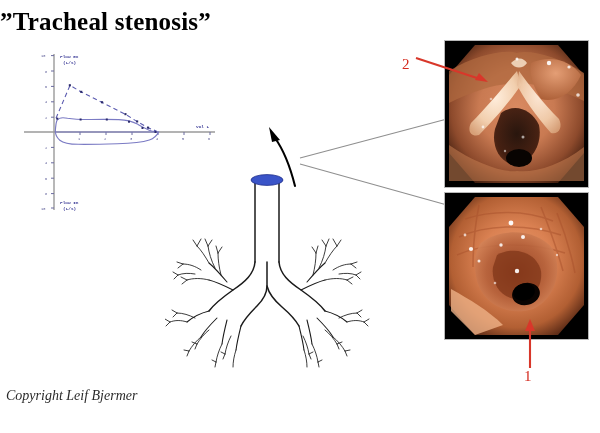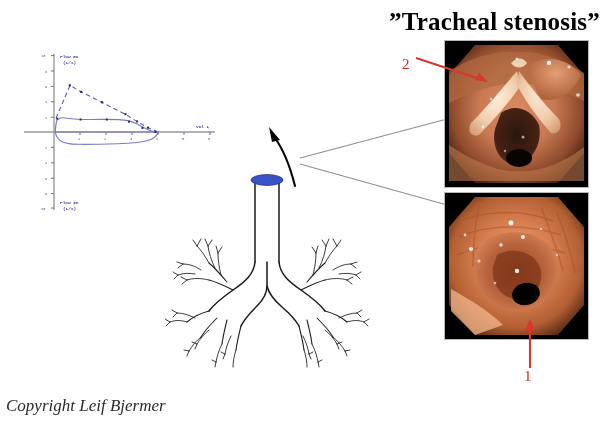--- a/index.html
+++ b/index.html
@@ -9,21 +9,21 @@
     background:#ffffff;
     font-family:"Liberation Serif", serif;
     overflow:hidden;
     position:relative;
   }
   #slide{position:absolute;left:0;top:0;width:600px;height:433px;}
 
   
   #title{
     position:absolute;left:0;top:8px;width:600px;
-    text-align:right;
+    text-align:left;
     font-family:"Liberation Serif", serif;
     font-weight:bold;
     font-size:25px;
     letter-spacing:0.2px;
     color:#000000;
   }
 
   
   #chart-wrap{position:absolute;left:8px;top:44px;width:215px;height:175px;}
   #chart-svg{display:block;}
@@ -77,24 +77,24 @@
     font-family:"Liberation Serif", serif;
     font-size:15px;color:#d42a1e;
   }
   #arrow-2{position:absolute;left:414px;top:55px;width:78px;height:30px;}
   #arrow-1{position:absolute;left:518px;top:318px;width:24px;height:52px;}
   .redline{stroke:#d8372a;stroke-width:2.1;fill:none;}
   .redhead{fill:#d8372a;}
 
   
   #copyright{
-    position:absolute;left:6px;top:396px;
+    position:absolute;left:6px;top:388px;
     font-family:"Liberation Serif", serif;
     font-style:italic;
-    font-size:17px;
+    font-size:14px;
     color:#2a2a2a;
   }
 </style>
 </head>
 <body>
 
 <div id="slide">
 
   <div id="title">”Tracheal stenosis”</div>
 

